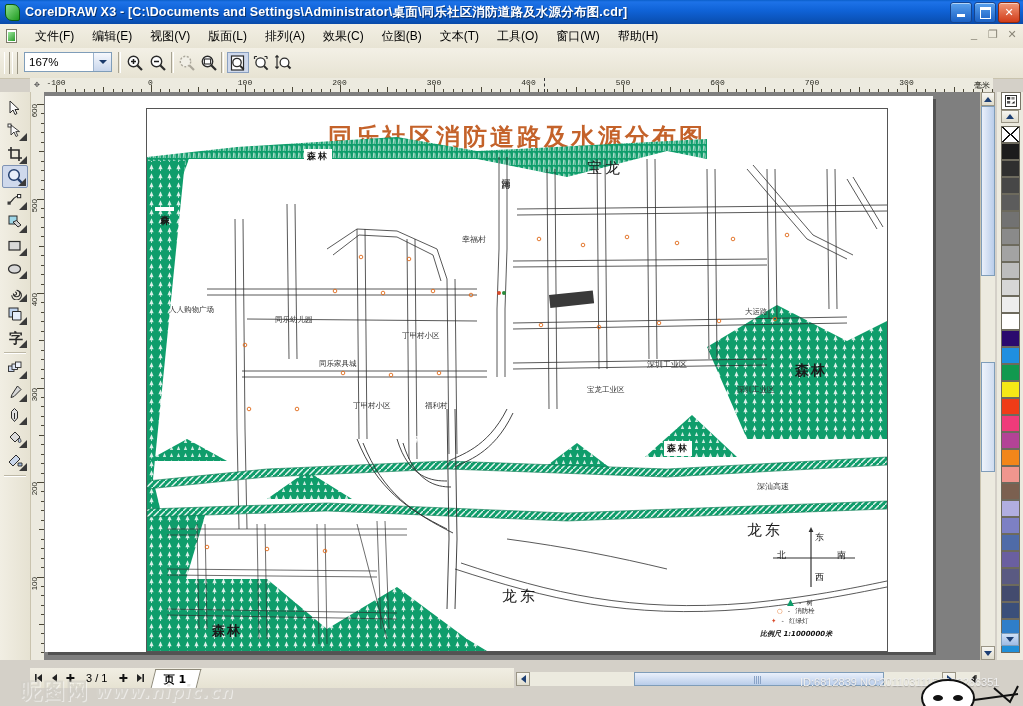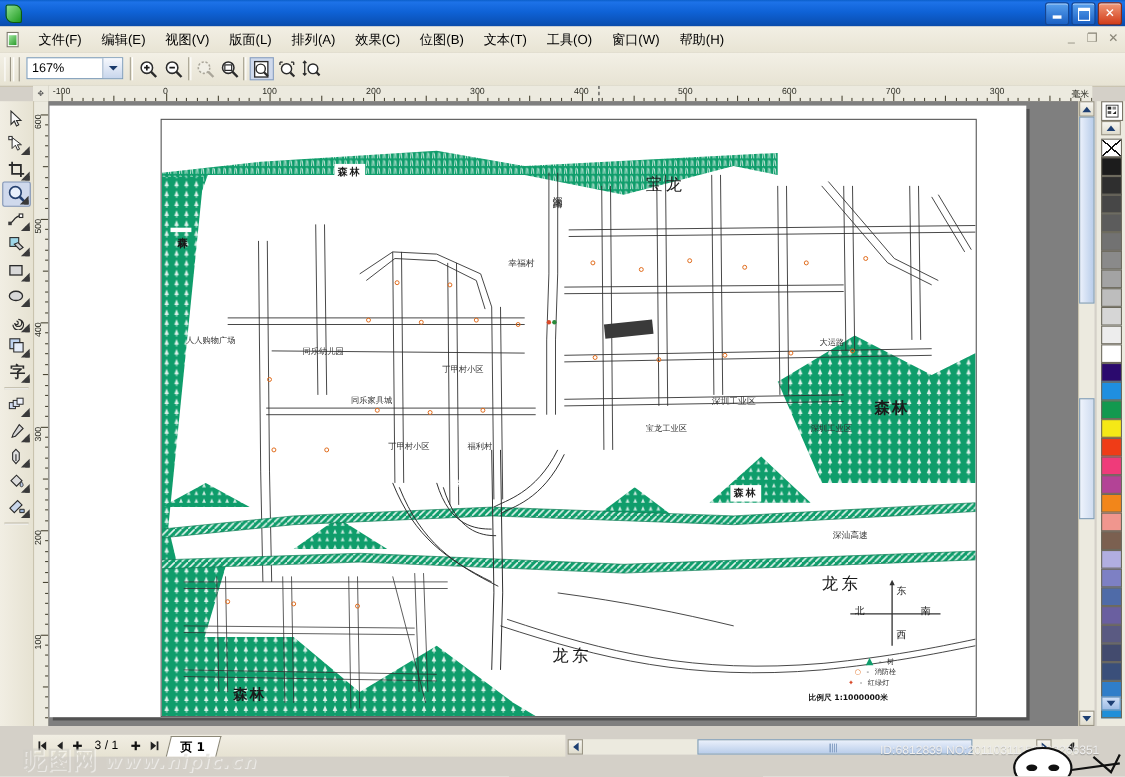--- a/index.html
+++ b/index.html
@@ -103,21 +103,21 @@
     position:absolute;left:44px;top:78px;width:949px;height:14px;
     background:#eceadf;border-bottom:1px solid #a8a392;overflow:hidden;
   }
   .vruler{
     position:absolute;left:30px;top:92px;width:14px;height:568px;
     background:#eceadf;border-right:1px solid #a8a392;overflow:hidden;
   }
   .htick{position:absolute;bottom:0;width:1px;background:#4a4636;}
   .vtick{position:absolute;right:0;height:1px;background:#4a4636;}
   .hlabel{position:absolute;top:0px;font-size:8px;color:#2a2a22;transform:translateX(-50%);
-          font-family:Liberation Sans, sans-serif;}
+          font-family:Liberation Mono, monospace;}
   .vlabel{position:absolute;left:0px;font-size:8px;color:#2a2a22;
           writing-mode:vertical-rl;transform:rotate(180deg);
           font-family:"Liberation Sans","DejaVu Sans",sans-serif;}
   .ruler-unit{position:absolute;right:3px;top:2px;font-size:8px;color:#2a2a22;}
   .ruler-dash{position:absolute;top:0;height:14px;border-left:1px dashed #333;}
 
   
   .toolbox{
     position:absolute;left:0;top:92px;width:30px;height:568px;
     background:linear-gradient(90deg,#f1eee3,#e6e2d2);
@@ -261,20 +261,21 @@
 </style>
 </head>
 <body>
 
 <div id="app">
 
   <div class="titlebar">
     <div class="tb-icon">
         <div class="leaf"></div>
       </div>
+    <div class="tb-title">CorelDRAW X3 - [C:\Documents and Settings\Administrator\桌面\同乐社区消防道路及水源分布图.cdr]</div>
     <div class="tb-btns">
       <div class="tb-btn min">
           <div class="min-bar"></div>
         </div>
       <div class="tb-btn max">
           <div class="max-sq"></div>
         </div>
       <div class="tb-btn close">
           <span class="glyph">✕</span>
         </div>
@@ -695,20 +696,21 @@
     </div>
 
     <div class="tool-div"></div>
   </div>
 
   <div class="canvas">
     <div class="page">
 
       <div class="map">
 
+        <div class="map-title">同乐社区消防道路及水源分布图</div>
 
         <svg width="740" height="542" viewBox="0 0 740 542" style="position:absolute;left:0;top:0;">
           <defs>
             <pattern id="treepat" width="9" height="9" patternUnits="userSpaceOnUse">
               <rect width="9" height="9" fill="#0f9d6b"></rect>
               <path d="M4.5 1.2 L6.6 6.2 L2.4 6.2 Z" fill="#ffffff" opacity=".85"></path>
               <rect x="4.1" y="6.2" width="0.9" height="1.7" fill="#ffffff" opacity=".85"></rect>
             </pattern>
             <pattern id="treepat2" width="7" height="7" patternUnits="userSpaceOnUse">
               <rect width="7" height="7" fill="#0f9d6b"></rect>
@@ -914,21 +916,21 @@
         <div class="legend-row" style="left:630px;top:498px;">
           <span style="color:#e06a1a;">○</span>
           <span style="margin:0 3px;">-</span>
           <span>消防栓</span>
         </div>
         <div class="legend-row" style="left:624px;top:508px;">
           <span style="color:#d94a2a;">✦</span>
           <span style="margin:0 3px;">-</span>
           <span>红绿灯</span>
         </div>
-        <div class="scale-text" style="left:588px;top:520px;">比例尺 1:1000000米</div>
+        <div class="scale-text" style="left:613px;top:520px;font-style:italic;">比例尺 1:1000000米</div>
 
       </div>
     </div>
   </div>
 
   <div class="vscroll">
     <div class="sb-btn" style="position:absolute;left:0;top:0;width:14px;height:14px;">
         <div class="arrow-up"></div>
       </div>
     <div class="sb-thumb" style="position:absolute;left:0;top:14px;width:14px;height:170px;"></div>

